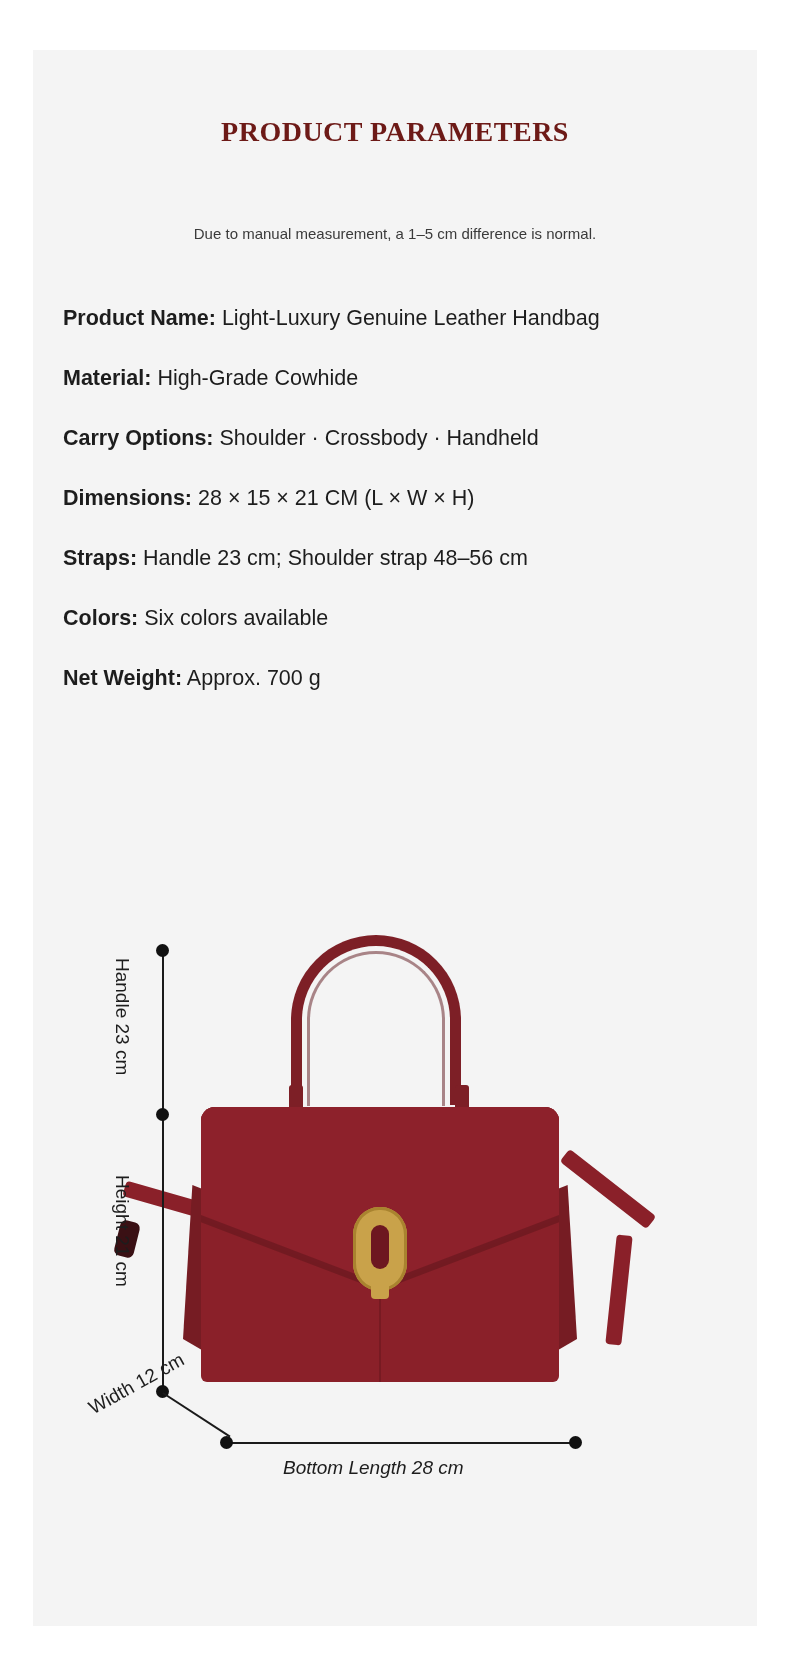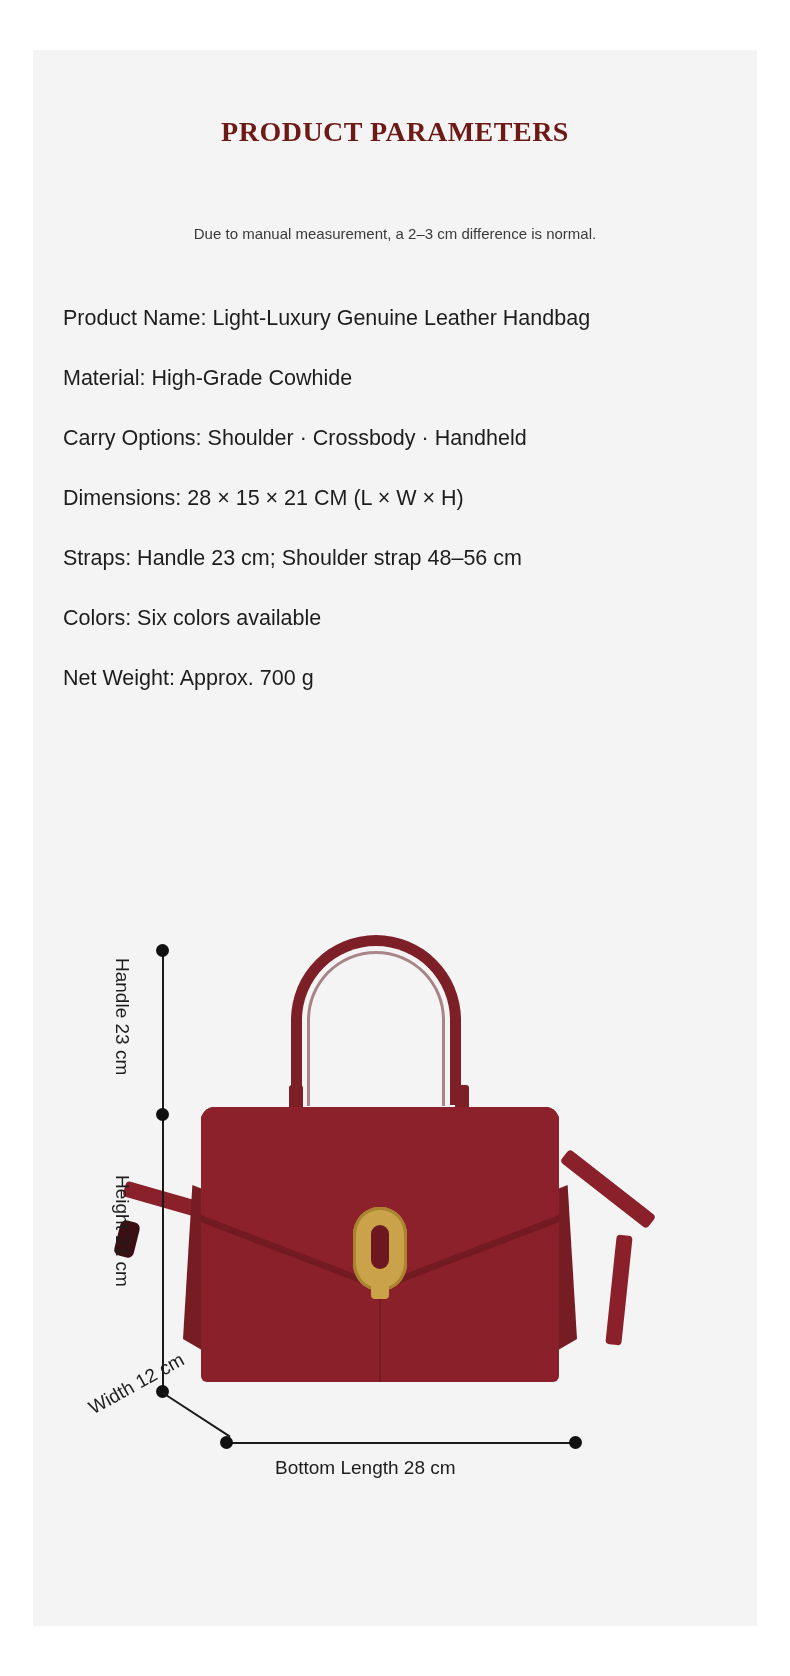--- a/index.html
+++ b/index.html
@@ -51,21 +51,21 @@
     left: 63px; top: 303px;
     width: 660px;
   }
   .spec-row {
     font-size: 21.5px;
     line-height: 30px;
     color: #1d1d1d;
     margin-bottom: 30px;
   }
   .spec-row:last-child { margin-bottom: 8px; }
-  .spec-label { font-weight: normal; }
+  .spec-label { font-weight: bold; }
   .spec-value { font-weight: normal; }
 
   
   #diagram {
     position: absolute;
     left: 63px; top: 930px;
     width: 664px; height: 570px;
   }
   
   #bag {
@@ -229,21 +229,21 @@
 <body>
 
 <div id="page">
 
   <div id="panel"></div>
 
   <div id="content">
 
     <div class="title">PRODUCT PARAMETERS</div>
 
-    <div class="subtitle">Due to manual measurement, a 2–3 cm difference is normal.</div>
+    <div class="subtitle">Due to manual measurement, a 1–5 cm difference is normal.</div>
 
     <div class="specs">
       <div class="spec-row">
         <span class="spec-label">Product Name:</span>
         <span class="spec-value">Light-Luxury Genuine Leather Handbag</span>
       </div>
       <div class="spec-row">
         <span class="spec-label">Material:</span>
         <span class="spec-value">High-Grade Cowhide</span>
       </div>
@@ -297,21 +297,21 @@
       <div class="dot" style="left:93px; top:14px;"></div>
       <div class="dot" style="left:93px; top:178px;"></div>
       <div class="dot" style="left:93px; top:455px;"></div>
 
       <div class="mlabel rot90" style="left:70px; top:28px;">Handle 23 cm</div>
       <div class="mlabel rot90" style="left:70px; top:245px;">Height 21 cm</div>
 
       <div class="mline" style="left:163px; top:512px; width:350px; height:1.6px;"></div>
       <div class="dot" style="left:157px; top:506px;"></div>
       <div class="dot" style="left:506px; top:506px;"></div>
-      <div class="mlabel" style="left:212px; top:527px;">Bottom Length 28 cm</div>
+      <div class="mlabel" style="left:220px; top:527px;font-style:italic;">Bottom Length 28 cm</div>
 
       <div class="diag-line" style="left:100px; top:462px; width:80px; transform: rotate(33deg);"></div>
       <div class="mlabel rotdiag" style="left:22px; top:470px;">Width 12 cm</div>
 
     </div>
 
   </div>
 </div>
 
 </body></html>

